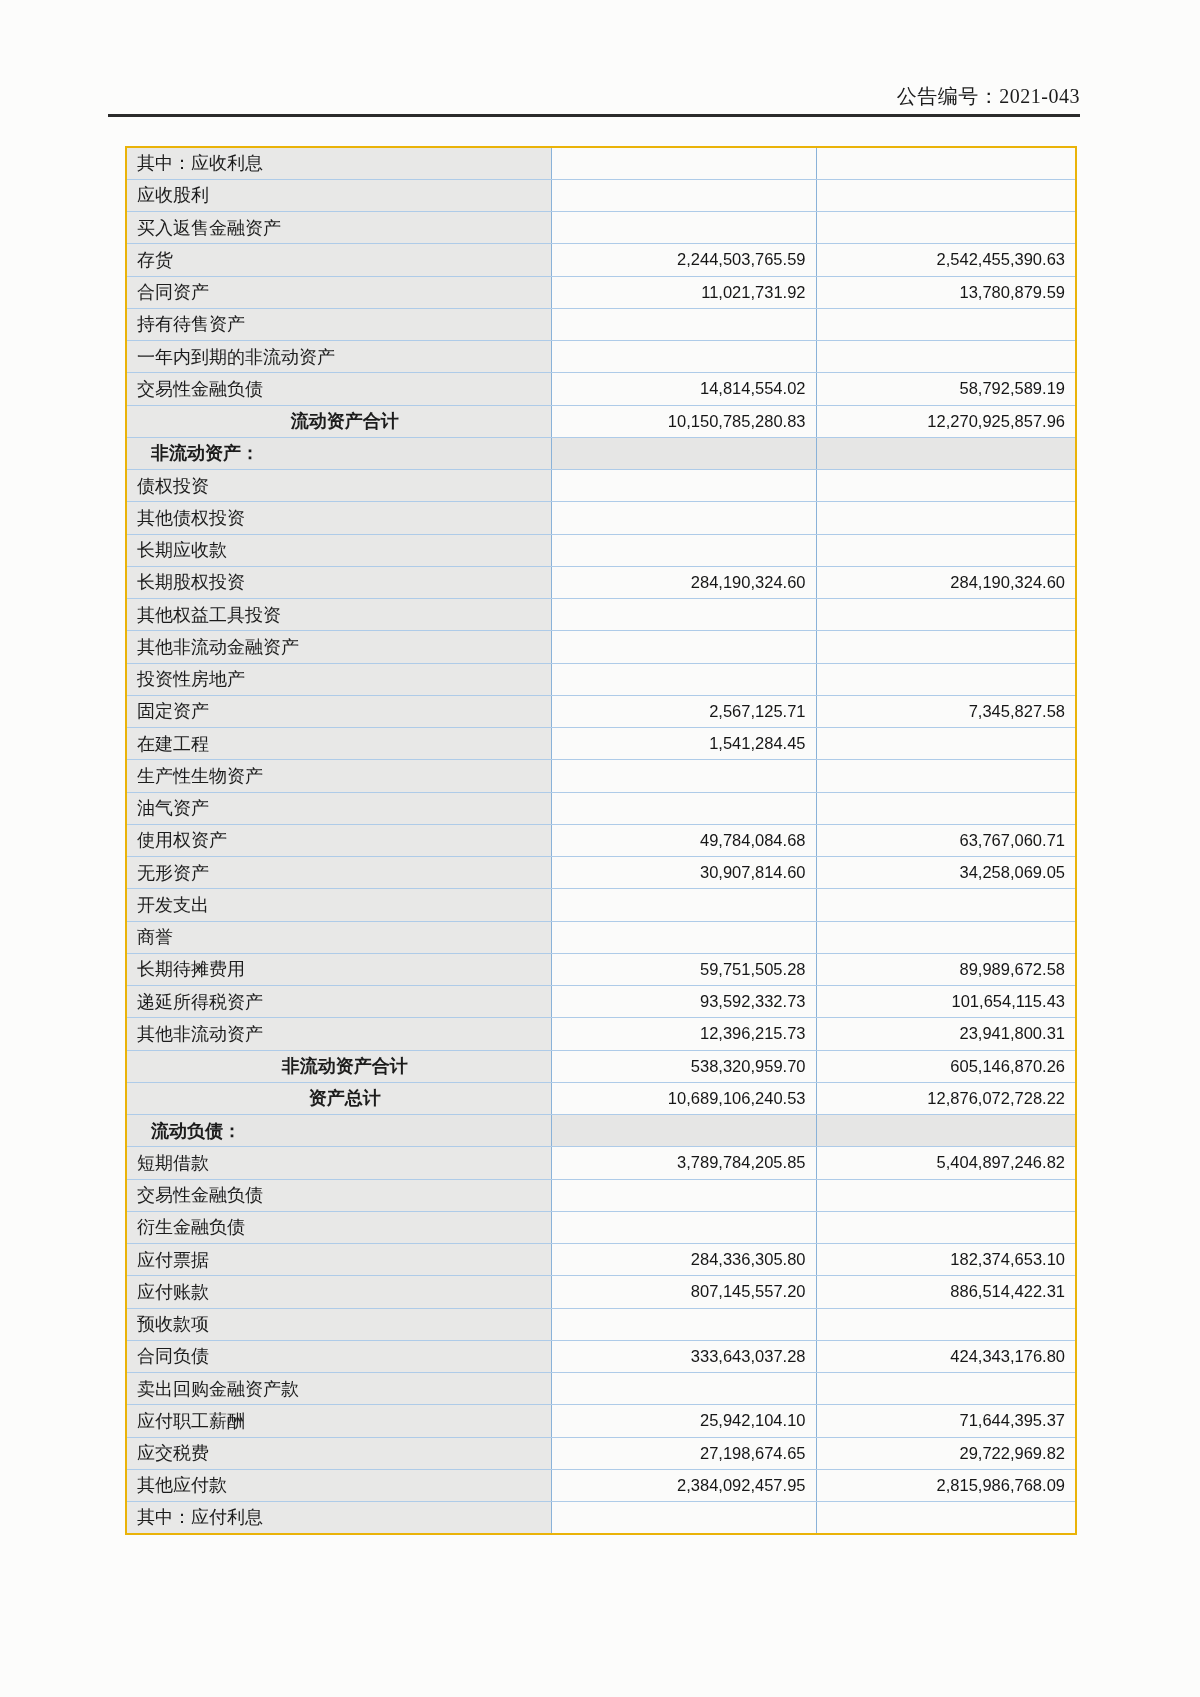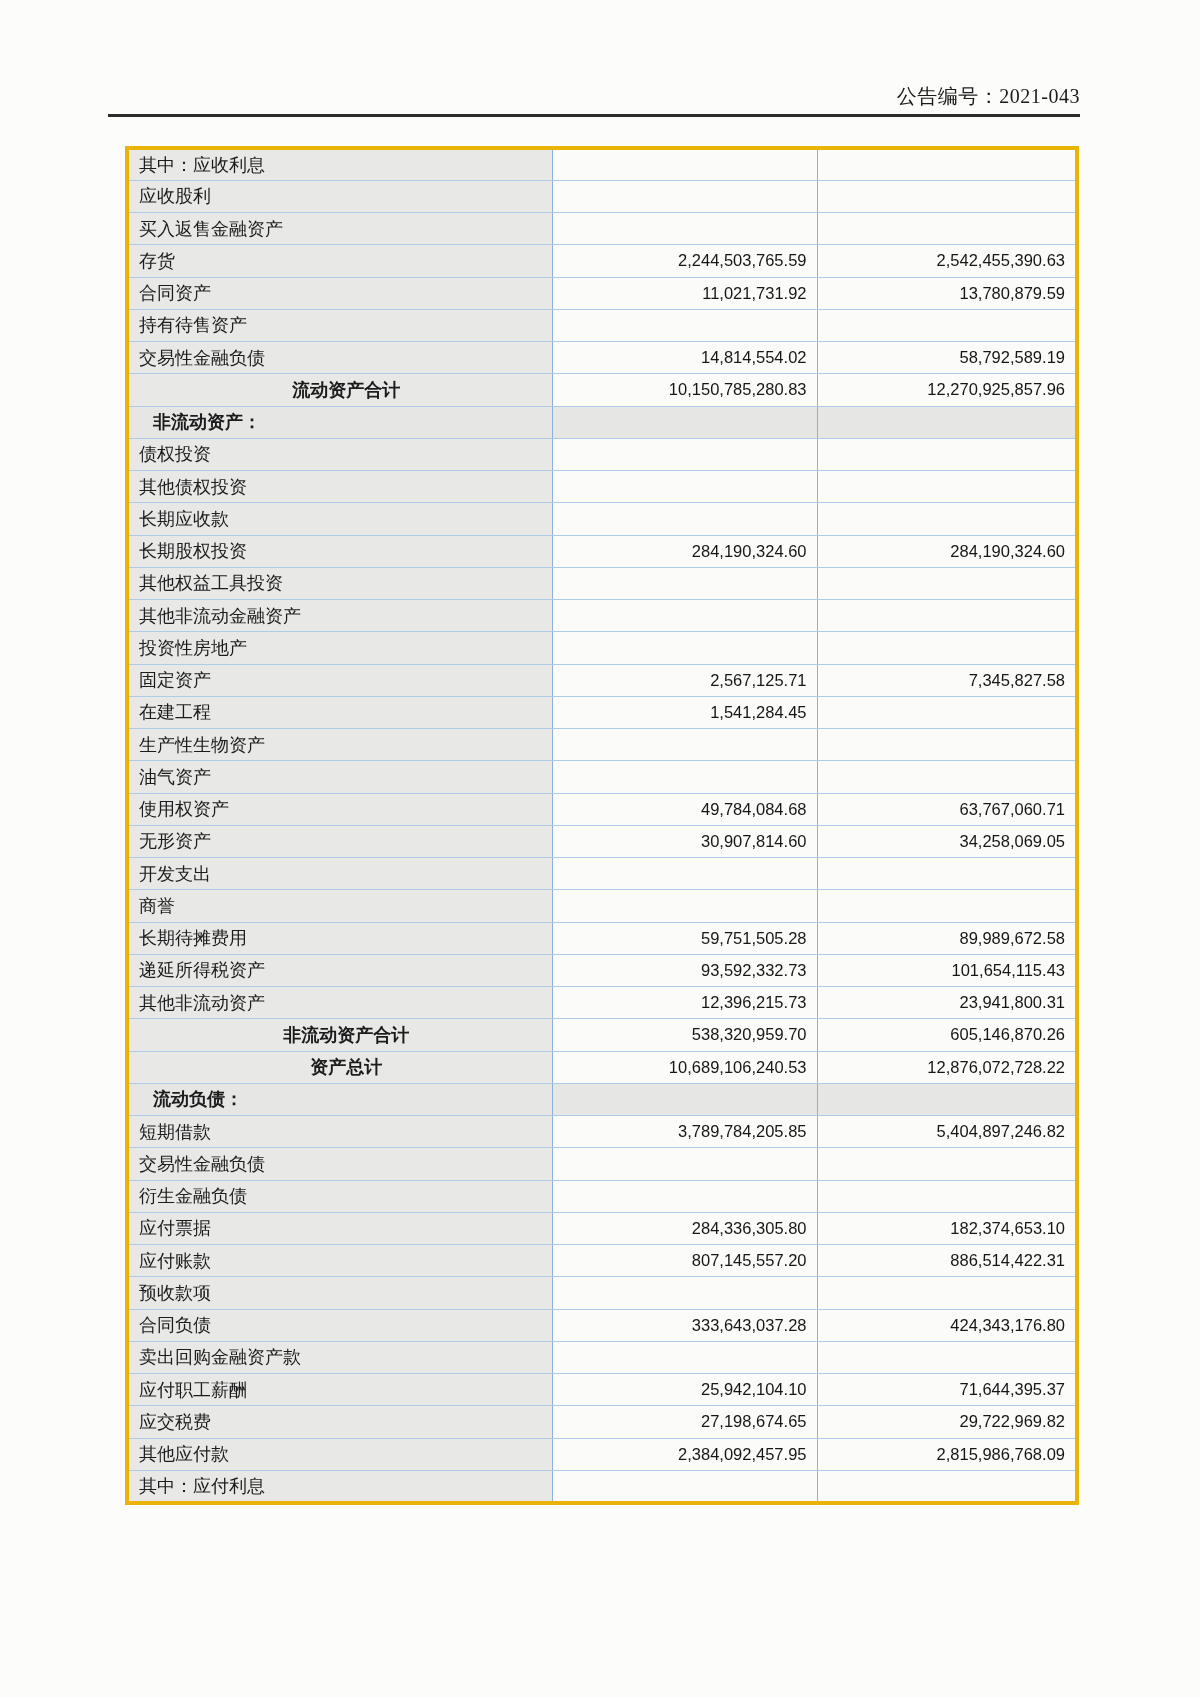--- a/index.html
+++ b/index.html
@@ -29,21 +29,21 @@
     height: 3px;
     background: #2b2b2b;
   }
   table.balance-sheet {
     position: absolute;
     left: 125px;
     top: 146px;
     width: 950px;
     border-collapse: collapse;
     table-layout: fixed;
-    border: 4px solid #eab308;
+    border: 2px solid #eab308;
   }
   table.balance-sheet td {
     height: 32.26px;
     border-top: 1px solid #aecbe8;
     border-bottom: 1px solid #aecbe8;
     border-left: 1px solid #8ab2d8;
     border-right: 1px solid #8ab2d8;
     vertical-align: middle;
     overflow: hidden;
     white-space: nowrap;
@@ -116,20 +116,25 @@
           <td class="label">合同资产</td>
           <td class="value">11,021,731.92</td>
           <td class="value">13,780,879.59</td>
         </tr>
         <tr class="row-item">
           <td class="label">持有待售资产</td>
           <td class="value"></td>
           <td class="value"></td>
         </tr>
         <tr class="row-item">
+          <td class="label">一年内到期的非流动资产</td>
+          <td class="value"></td>
+          <td class="value"></td>
+        </tr>
+        <tr class="row-item">
           <td class="label">交易性金融负债</td>
           <td class="value">14,814,554.02</td>
           <td class="value">58,792,589.19</td>
         </tr>
         <tr class="row-subtotal">
           <td class="label">流动资产合计</td>
           <td class="value">10,150,785,280.83</td>
           <td class="value">12,270,925,857.96</td>
         </tr>
         <tr class="row-section">

